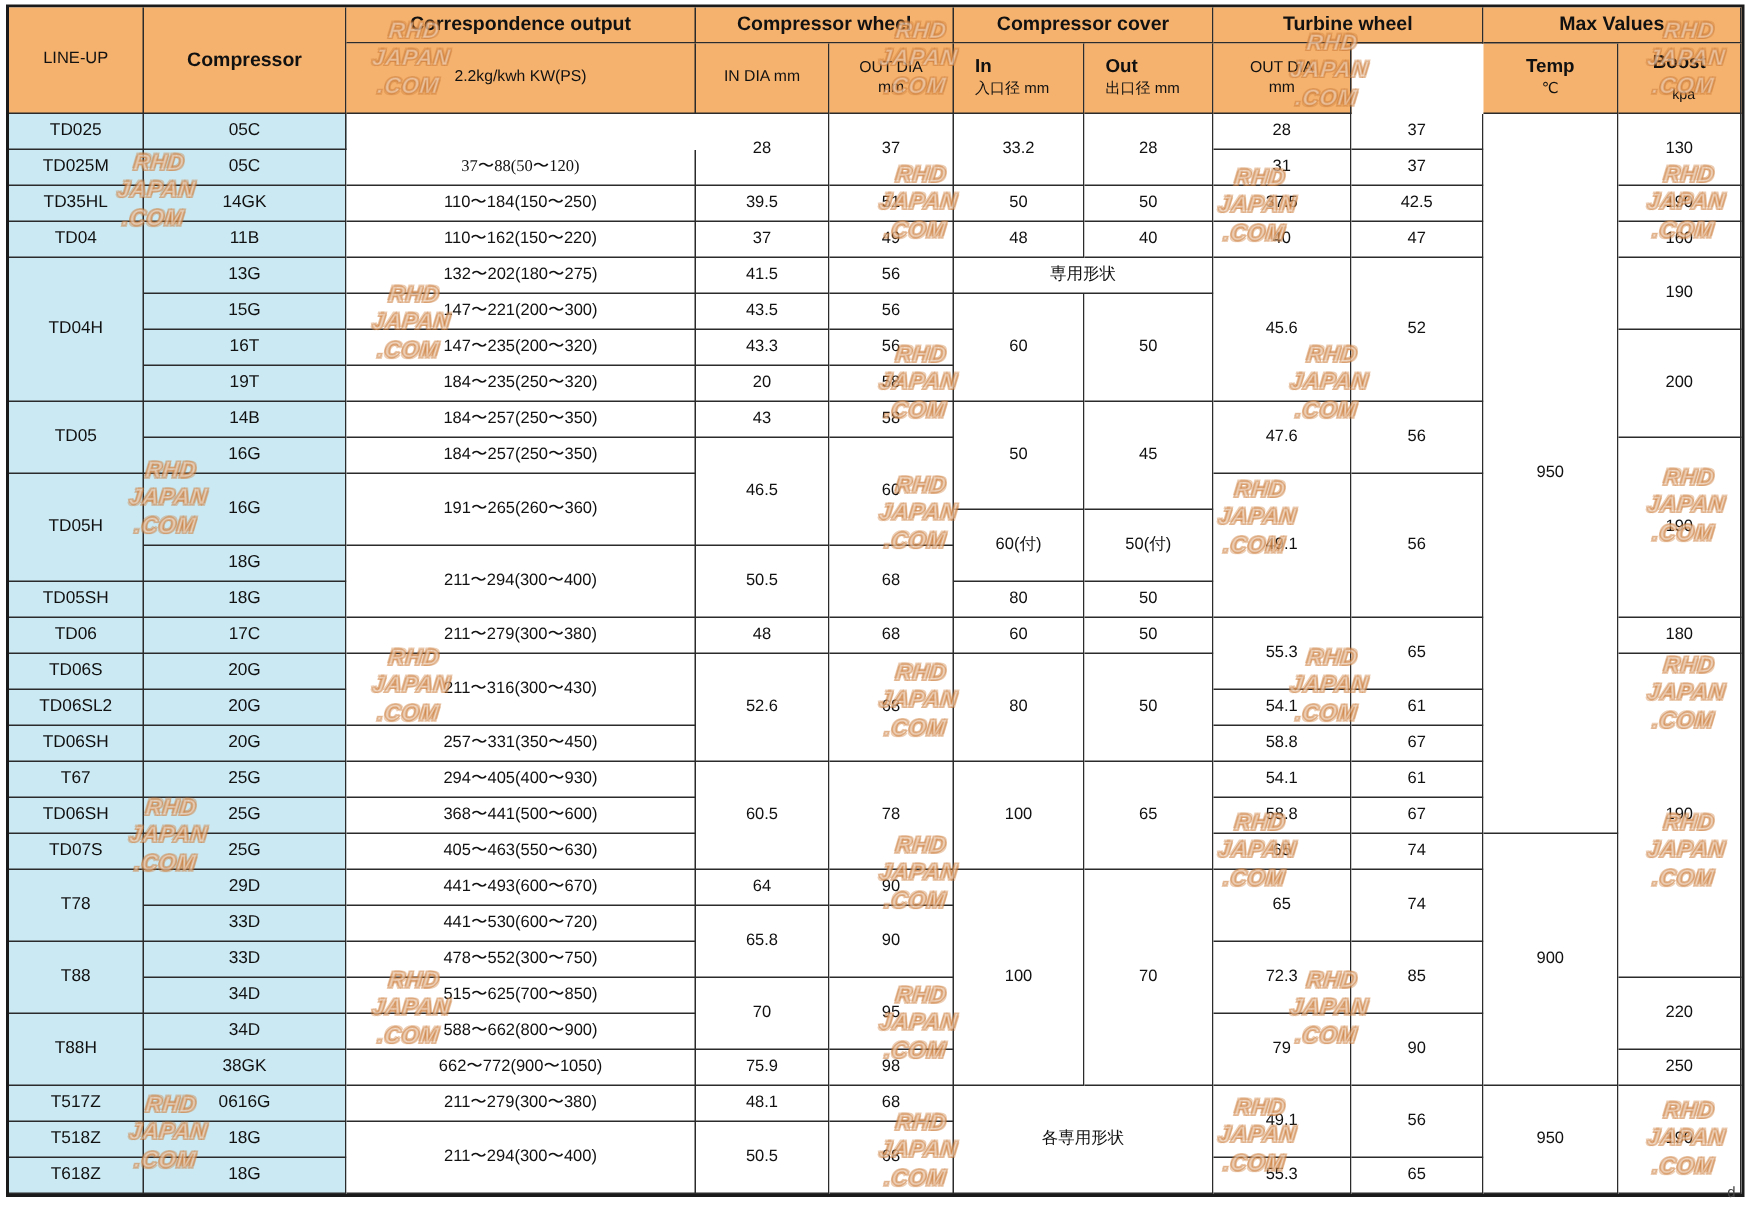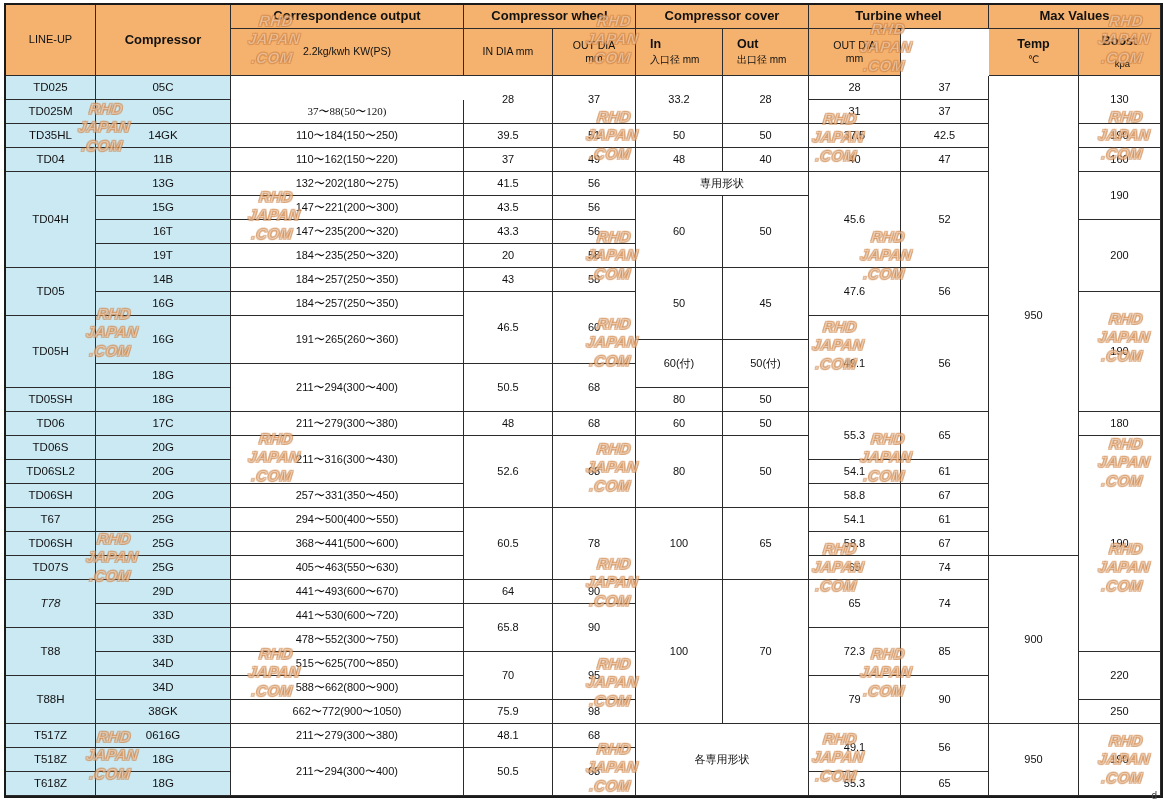--- a/index.html
+++ b/index.html
@@ -90,21 +90,21 @@
     <div class="cell lu" style="grid-area: 11 / 1 / span 2 / span 1;">TD05</div>
     <div class="cell lu" style="grid-area: 13 / 1 / span 3 / span 1;">TD05H</div>
     <div class="cell lu" style="grid-area: 16 / 1 / span 1 / span 1;">TD05SH</div>
     <div class="cell lu" style="grid-area: 17 / 1 / span 1 / span 1;">TD06</div>
     <div class="cell lu" style="grid-area: 18 / 1 / span 1 / span 1;">TD06S</div>
     <div class="cell lu" style="grid-area: 19 / 1 / span 1 / span 1;">TD06SL2</div>
     <div class="cell lu" style="grid-area: 20 / 1 / span 1 / span 1;">TD06SH</div>
     <div class="cell lu" style="grid-area: 21 / 1 / span 1 / span 1;">T67</div>
     <div class="cell lu" style="grid-area: 22 / 1 / span 1 / span 1;">TD06SH</div>
     <div class="cell lu" style="grid-area: 23 / 1 / span 1 / span 1;">TD07S</div>
-    <div class="cell lu" style="grid-area: 24 / 1 / span 2 / span 1; font-style: italic;">T78</div>
+    <div class="cell lu" style="grid-area: 24 / 1 / span 2 / span 1;">T78</div>
     <div class="cell lu" style="grid-area: 26 / 1 / span 2 / span 1;">T88</div>
     <div class="cell lu" style="grid-area: 28 / 1 / span 2 / span 1;">T88H</div>
     <div class="cell lu" style="grid-area: 30 / 1 / span 1 / span 1;">T517Z</div>
     <div class="cell lu" style="grid-area: 31 / 1 / span 1 / span 1;">T518Z</div>
     <div class="cell lu" style="grid-area: 32 / 1 / span 1 / span 1;">T618Z</div>
     <div class="cell cp" style="grid-area: 3 / 2 / span 1 / span 1;">05C</div>
     <div class="cell cp" style="grid-area: 4 / 2 / span 1 / span 1;">05C</div>
     <div class="cell cp" style="grid-area: 5 / 2 / span 1 / span 1;">14GK</div>
     <div class="cell cp" style="grid-area: 6 / 2 / span 1 / span 1;">11B</div>
     <div class="cell cp" style="grid-area: 7 / 2 / span 1 / span 1;">13G</div>
@@ -139,21 +139,21 @@
     <div class="cell v" style="grid-area: 8 / 3 / span 1 / span 1;">147〜221(200〜300)</div>
     <div class="cell v" style="grid-area: 9 / 3 / span 1 / span 1;">147〜235(200〜320)</div>
     <div class="cell v" style="grid-area: 10 / 3 / span 1 / span 1;">184〜235(250〜320)</div>
     <div class="cell v" style="grid-area: 11 / 3 / span 1 / span 1;">184〜257(250〜350)</div>
     <div class="cell v" style="grid-area: 12 / 3 / span 1 / span 1;">184〜257(250〜350)</div>
     <div class="cell v" style="grid-area: 13 / 3 / span 2 / span 1; text-align: center;">191〜265(260〜360)</div>
     <div class="cell v" style="grid-area: 15 / 3 / span 2 / span 1;">211〜294(300〜400)</div>
     <div class="cell v" style="grid-area: 17 / 3 / span 1 / span 1;">211〜279(300〜380)</div>
     <div class="cell v" style="grid-area: 18 / 3 / span 2 / span 1;">211〜316(300〜430)</div>
     <div class="cell v" style="grid-area: 20 / 3 / span 1 / span 1;">257〜331(350〜450)</div>
-    <div class="cell v" style="grid-area: 21 / 3 / span 1 / span 1;">294〜500(400〜550)</div>
+    <div class="cell v" style="grid-area: 21 / 3 / span 1 / span 1;">294〜405(400〜930)</div>
     <div class="cell v" style="grid-area: 22 / 3 / span 1 / span 1;">368〜441(500〜600)</div>
     <div class="cell v" style="grid-area: 23 / 3 / span 1 / span 1;">405〜463(550〜630)</div>
     <div class="cell v" style="grid-area: 24 / 3 / span 1 / span 1;">441〜493(600〜670)</div>
     <div class="cell v" style="grid-area: 25 / 3 / span 1 / span 1;">441〜530(600〜720)</div>
     <div class="cell v" style="grid-area: 26 / 3 / span 1 / span 1;">478〜552(300〜750)</div>
     <div class="cell v" style="grid-area: 27 / 3 / span 1 / span 1;">515〜625(700〜850)</div>
     <div class="cell v" style="grid-area: 28 / 3 / span 1 / span 1;">588〜662(800〜900)</div>
     <div class="cell v" style="grid-area: 29 / 3 / span 1 / span 1;">662〜772(900〜1050)</div>
     <div class="cell v" style="grid-area: 30 / 3 / span 1 / span 1;">211〜279(300〜380)</div>
     <div class="cell v" style="grid-area: 31 / 3 / span 2 / span 1;">211〜294(300〜400)</div>

